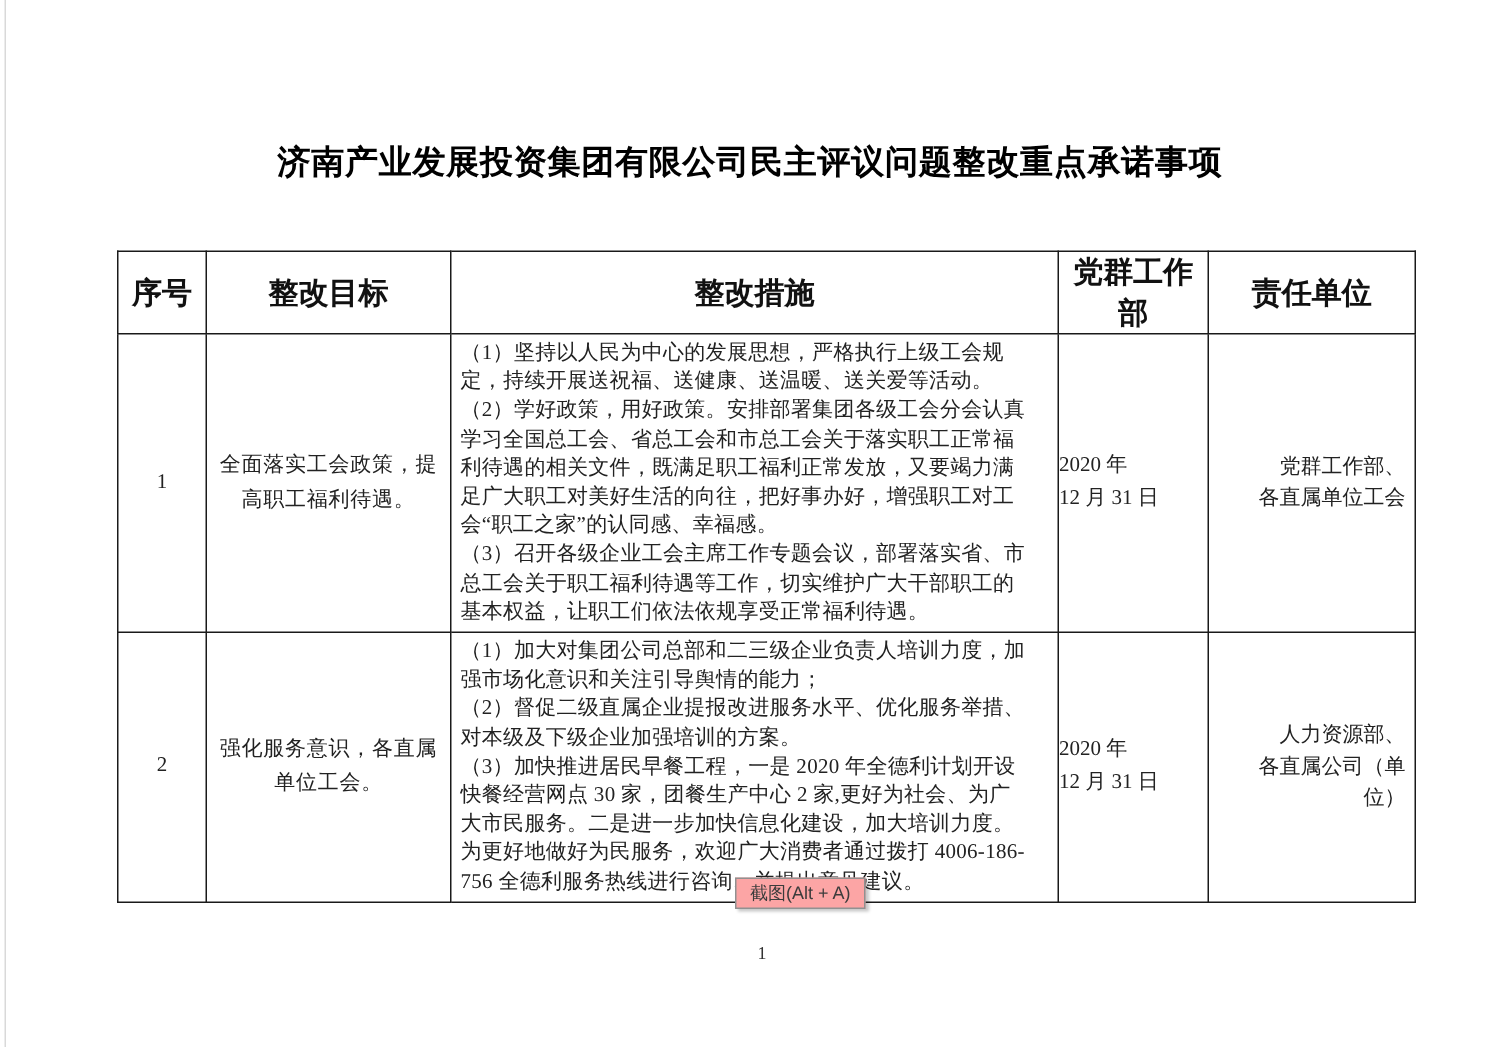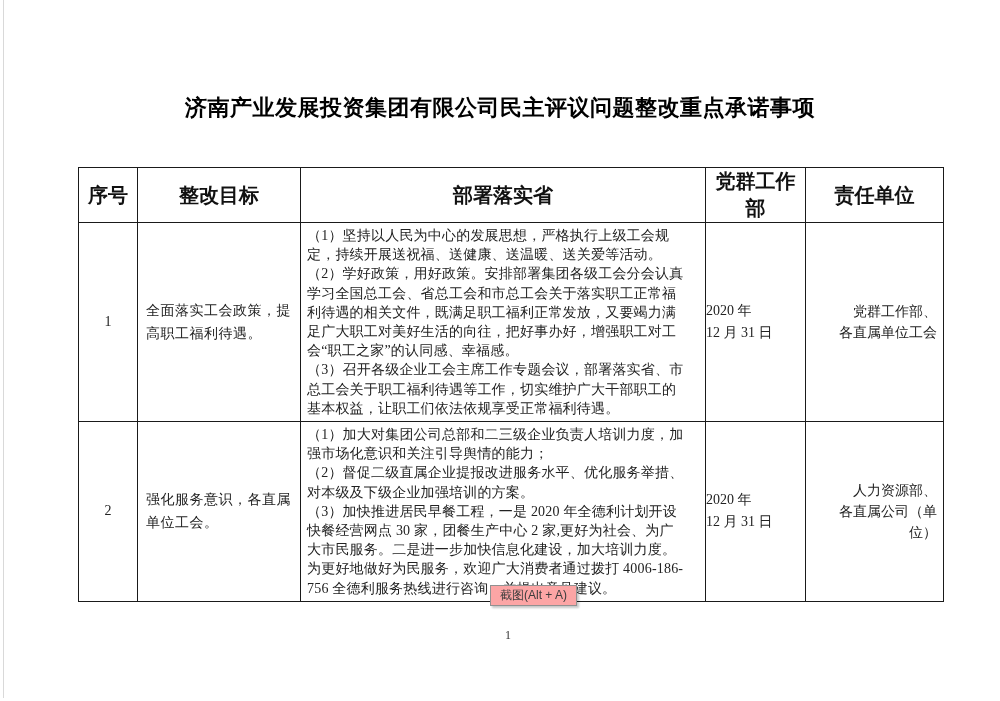--- a/index.html
+++ b/index.html
@@ -57,21 +57,21 @@
     text-align: center;
   }
   tr.row-1 { height: 192px; }
   tr.row-2 { height: 170px; }
   td.cell-no {
     text-align: center;
     font-family: "Liberation Serif", "DejaVu Serif", serif;
   }
   td.cell-goal {
     padding: 6px 8px;
-    text-align: left;
+    text-align: center;
     line-height: 23px;
     letter-spacing: 0.5px;
   }
   td.cell-measures {
     padding: 3px 6px 3px 6px;
     vertical-align: top;
     text-align: left;
     white-space: pre-line;
     line-height: 19.2px;
     letter-spacing: 0.2px;
@@ -125,21 +125,21 @@
       <col class="c1">
         <col class="c2">
         <col class="c3">
         <col class="c4">
         <col class="c5">
     </colgroup>
     <thead>
       <tr>
         <th>序号</th>
         <th>整改目标</th>
-        <th>部署落实省</th>
+        <th>整改措施</th>
         <th>党群工作部</th>
         <th>责任单位</th>
       </tr>
     </thead>
     <tbody>
       <tr class="row-1">
         <td class="cell-no">1</td>
         <td class="cell-goal">全面落实工会政策，提高职工福利待遇。</td>
         <td class="cell-measures">（1）坚持以人民为中心的发展思想，严格执行上级工会规
 定，持续开展送祝福、送健康、送温暖、送关爱等活动。

